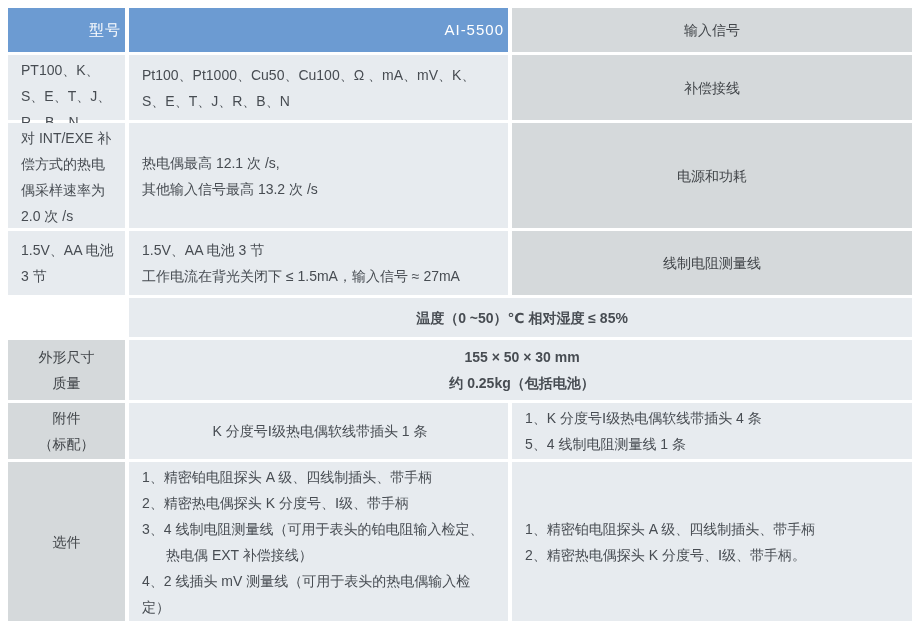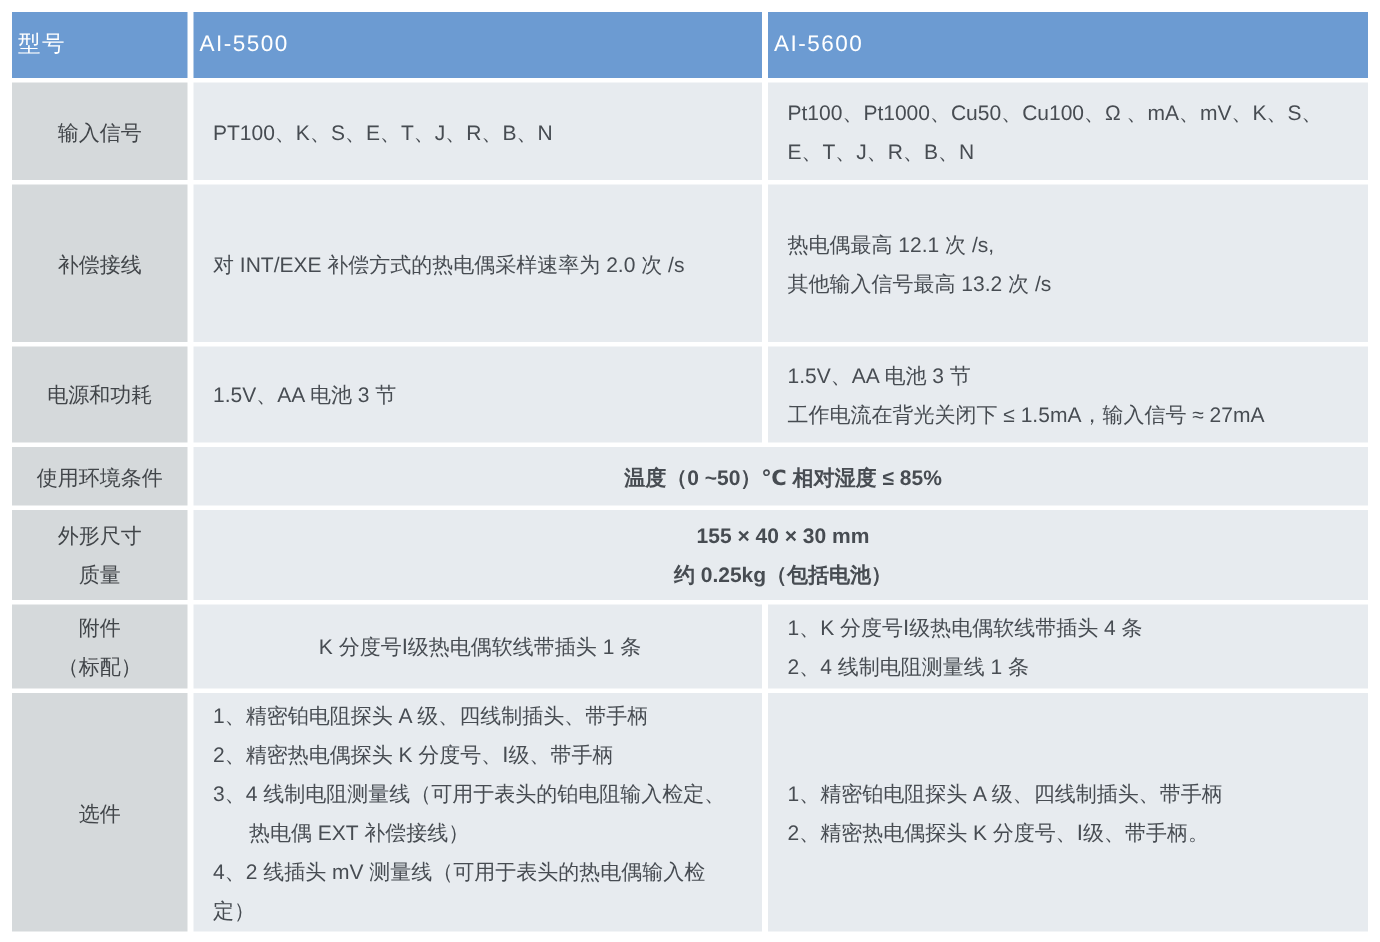--- a/index.html
+++ b/index.html
@@ -19,21 +19,21 @@
     color:var(--text,#474c52);
     font-size:14px;line-height:26px;
     display:flex;flex-direction:column;justify-content:center;
     padding:2px 10px 2px 13px;
     box-sizing:border-box;
   }
   .head{
     background:var(--header-bg,#6c9bd2);
     color:var(--header-text,#ffffff);
     font-size:15px;letter-spacing:1px;
-    align-items:flex-start;text-align:center;padding:0 4px;
+    align-items:flex-end;text-align:center;padding:0 4px;
   }
   .rowlabel{
     background:var(--label-bg,#d5d9db);
     color:var(--label-text,#414549);
     align-items:center;text-align:center;padding:16px 4px;
   }
   .center{align-items:center;text-align:center;}
   .span2{grid-column:2/4;font-weight:bold;}
   .line{min-height:26px;}
   .indent{padding-left:24px;}
@@ -42,23 +42,20 @@
 <body>
 
 <div class="page">
   <div class="spec-table">
 
     <div class="cell head">
         <span class="line">型号</span>
       </div>
     <div class="cell head">
         <span class="line">AI-5500</span>
-      </div>
-    <div class="cell head">
-        <span class="line">AI-5600</span>
       </div>
 
     <div class="cell rowlabel">
         <div class="line">输入信号</div>
       </div>
     <div class="cell">
         <div class="line">PT100、K、S、E、T、J、R、B、N</div>
       </div>
     <div class="cell">
         <div class="line">Pt100、Pt1000、Cu50、Cu100、Ω 、mA、mV、K、S、E、T、J、R、B、N</div>
@@ -80,45 +77,45 @@
       </div>
     <div class="cell">
       <div class="line">1.5V、AA 电池 3 节</div>
     </div>
     <div class="cell">
       <div class="line">1.5V、AA 电池 3 节</div>
       <div class="line">工作电流在背光关闭下 ≤ 1.5mA，输入信号 ≈ 27mA</div>
     </div>
 
     <div class="cell rowlabel">
-        <div class="line">使用环境条件</div>
+        <div class="line">线制电阻测量线</div>
       </div>
     <div class="cell span2 center">
       <div class="line">温度（0 ~50）℃ 相对湿度 ≤ 85%</div>
     </div>
 
     <div class="cell rowlabel">
       <div class="line">外形尺寸</div>
       <div class="line">质量</div>
     </div>
     <div class="cell span2 center">
-      <div class="line">155 × 40 × 30 mm</div>
+      <div class="line">155 × 50 × 30 mm</div>
       <div class="line">约 0.25kg（包括电池）</div>
     </div>
 
     <div class="cell rowlabel">
       <div class="line">附件</div>
       <div class="line">（标配）</div>
     </div>
     <div class="cell center">
       <div class="line">K 分度号Ⅰ级热电偶软线带插头 1 条</div>
     </div>
     <div class="cell">
       <div class="line">1、K 分度号Ⅰ级热电偶软线带插头 4 条</div>
-      <div class="line">2、4 线制电阻测量线 1 条</div>
+      <div class="line">5、4 线制电阻测量线 1 条</div>
     </div>
 
     <div class="cell rowlabel">
       <div class="line">选件</div>
     </div>
     <div class="cell">
       <div class="line">1、精密铂电阻探头 A 级、四线制插头、带手柄</div>
       <div class="line">2、精密热电偶探头 K 分度号、Ⅰ级、带手柄</div>
       <div class="line">3、4 线制电阻测量线（可用于表头的铂电阻输入检定、</div>
       <div class="line indent">热电偶 EXT 补偿接线）</div>

